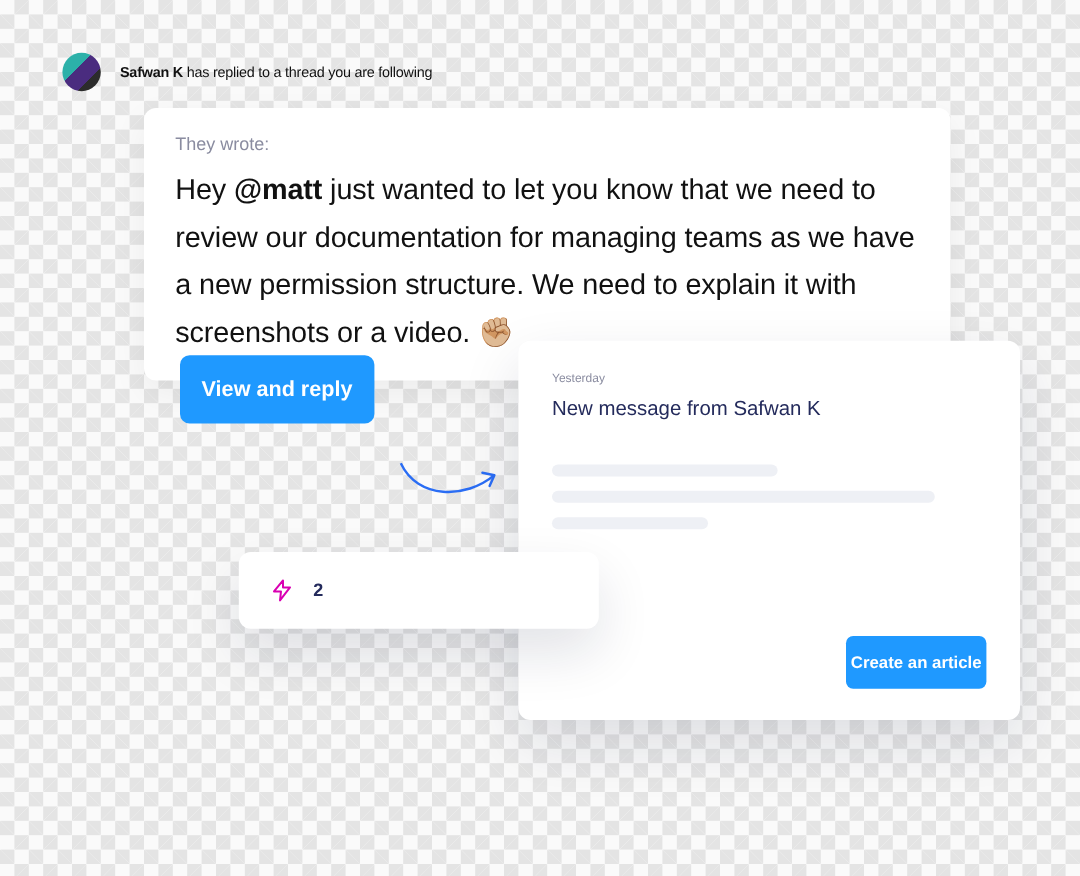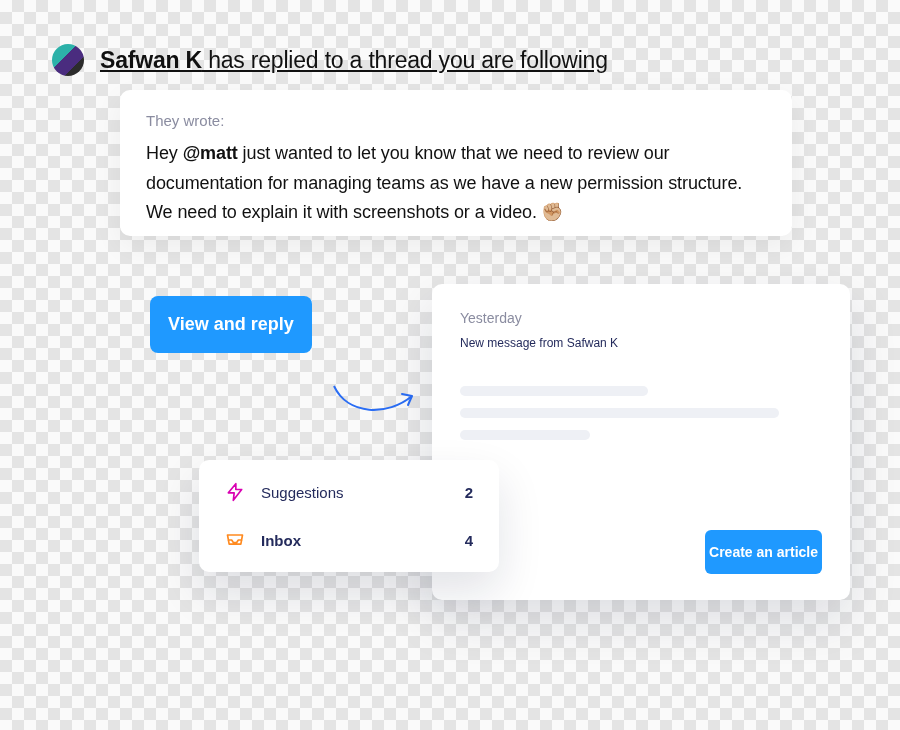--- a/index.html
+++ b/index.html
@@ -35,50 +35,50 @@
   
   .notif-header{
     position:absolute;left:52px;top:44px;
     display:flex;align-items:center;gap:16px;
   }
   .avatar{
     width:32px;height:32px;border-radius:50%;
     background:linear-gradient(135deg,#2cb1a9 0%,#2cb1a9 40%,#4a2c7f 40%,#4a2c7f 70%,#2c2c2c 70%);
     flex:0 0 auto;
   }
-  .notif-text{font-size:23px;letter-spacing:-.2px;text-decoration:underline;}
+  .notif-text{font-size:12px;letter-spacing:-.2px;}
   .notif-text .author{font-weight:700;}
 
   
   .quote-card{
     position:absolute;left:120px;top:90px;width:620px;
-    background:#fff;border-radius:10px;padding:22px 26px 8px;
+    background:#fff;border-radius:10px;padding:22px 26px 20px;
     box-shadow:0 10px 30px rgba(0,0,0,.06);
   }
   .quote-label{color:var(--grey-text);font-size:15px;margin-bottom:10px;}
-  .quote-body{font-size:18px;line-height:1.65;letter-spacing:-.1px;}
+  .quote-body{font-size:24px;line-height:1.65;letter-spacing:-.1px;}
   .mention{font-weight:700;color:#111;}
 
   
   .cta{
     position:absolute;left:150px;top:296px;
     background:var(--blue);color:#fff;font-weight:700;font-size:18px;
     padding:18px 18px;border-radius:8px;border:none;cursor:pointer;
   }
 
   
   .inbox-card{
     position:absolute;left:432px;top:284px;width:418px;height:316px;
     background:#fff;border-radius:10px;padding:26px 28px;
     box-shadow:0 20px 50px rgba(20,24,60,.12);
     box-sizing:border-box;
     display:flex;flex-direction:column;
   }
-  .inbox-date{color:var(--grey-text);font-size:14px;margin-bottom:10px;}
-  .inbox-title{color:var(--navy);font-size:12px;margin-bottom:36px;}
+  .inbox-date{color:var(--grey-text);font-size:10px;margin-bottom:10px;}
+  .inbox-title{color:var(--navy);font-size:17px;margin-bottom:36px;}
   .skel{background:var(--skeleton);height:10px;border-radius:5px;margin-bottom:12px;}
   .skel.s1{width:52%;}
   .skel.s2{width:88%;}
   .skel.s3{width:36%;}
   .inbox-footer{margin-top:auto;display:flex;justify-content:flex-end;}
   .create-btn{
     background:var(--blue);color:#fff;font-weight:600;font-size:14px;
     padding:14px 4px;border-radius:6px;border:none;cursor:pointer;
   }
 
@@ -139,27 +139,17 @@
     </div>
   </div>
 
   <div class="side-card">
     <div class="side-row">
       <span class="icon">
         <svg viewBox="0 0 24 24" width="20" height="20">
             <path d="M13 2 L4 13 H11 L10 22 L20 9 H13 Z" fill="none" stroke="var(--magenta)" stroke-width="2" stroke-linejoin="round"></path>
           </svg>
       </span>
-      <span class="label">Suggestions</span>
       <span class="count">2</span>
-    </div>
-    <div class="side-row active">
-      <span class="icon">
-        <svg viewBox="0 0 24 24" width="20" height="20">
-            <path d="M3 6 H21 L19 17 H5 Z M3 12 H8 L10 15 H14 L16 12 H21" fill="none" stroke="var(--orange)" stroke-width="2" stroke-linejoin="round"></path>
-          </svg>
-      </span>
-      <span class="label">Inbox</span>
-      <span class="count">4</span>
     </div>
   </div>
 
 </div>
 
 </body></html>

